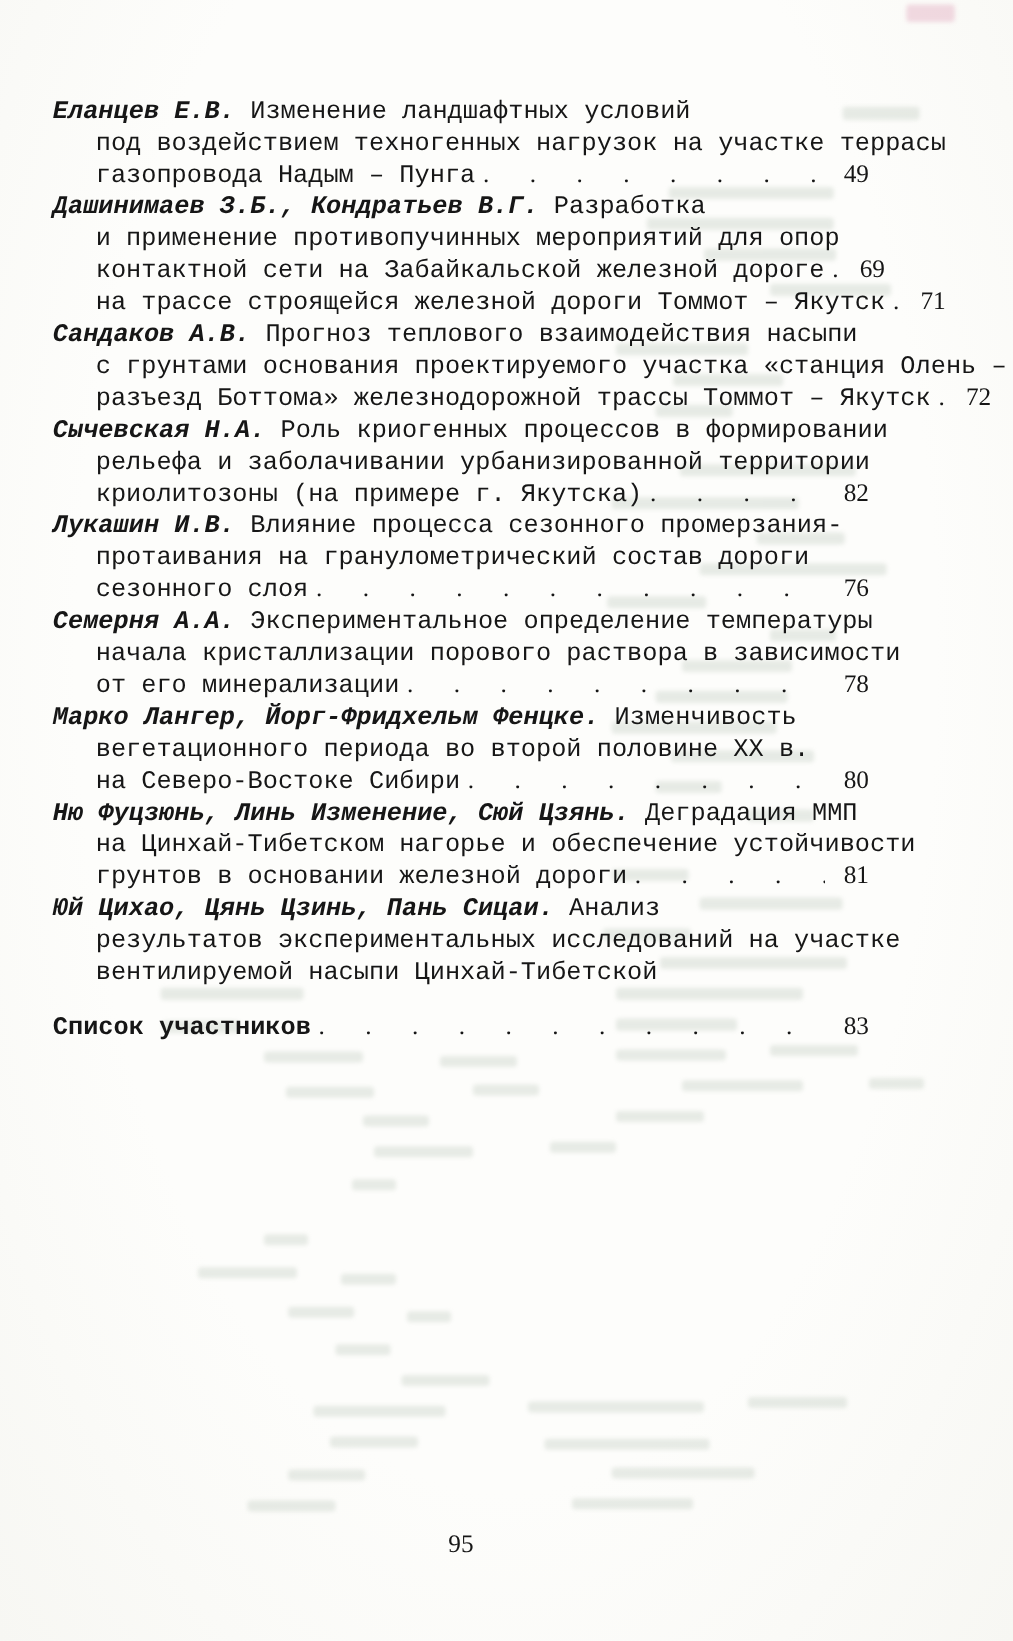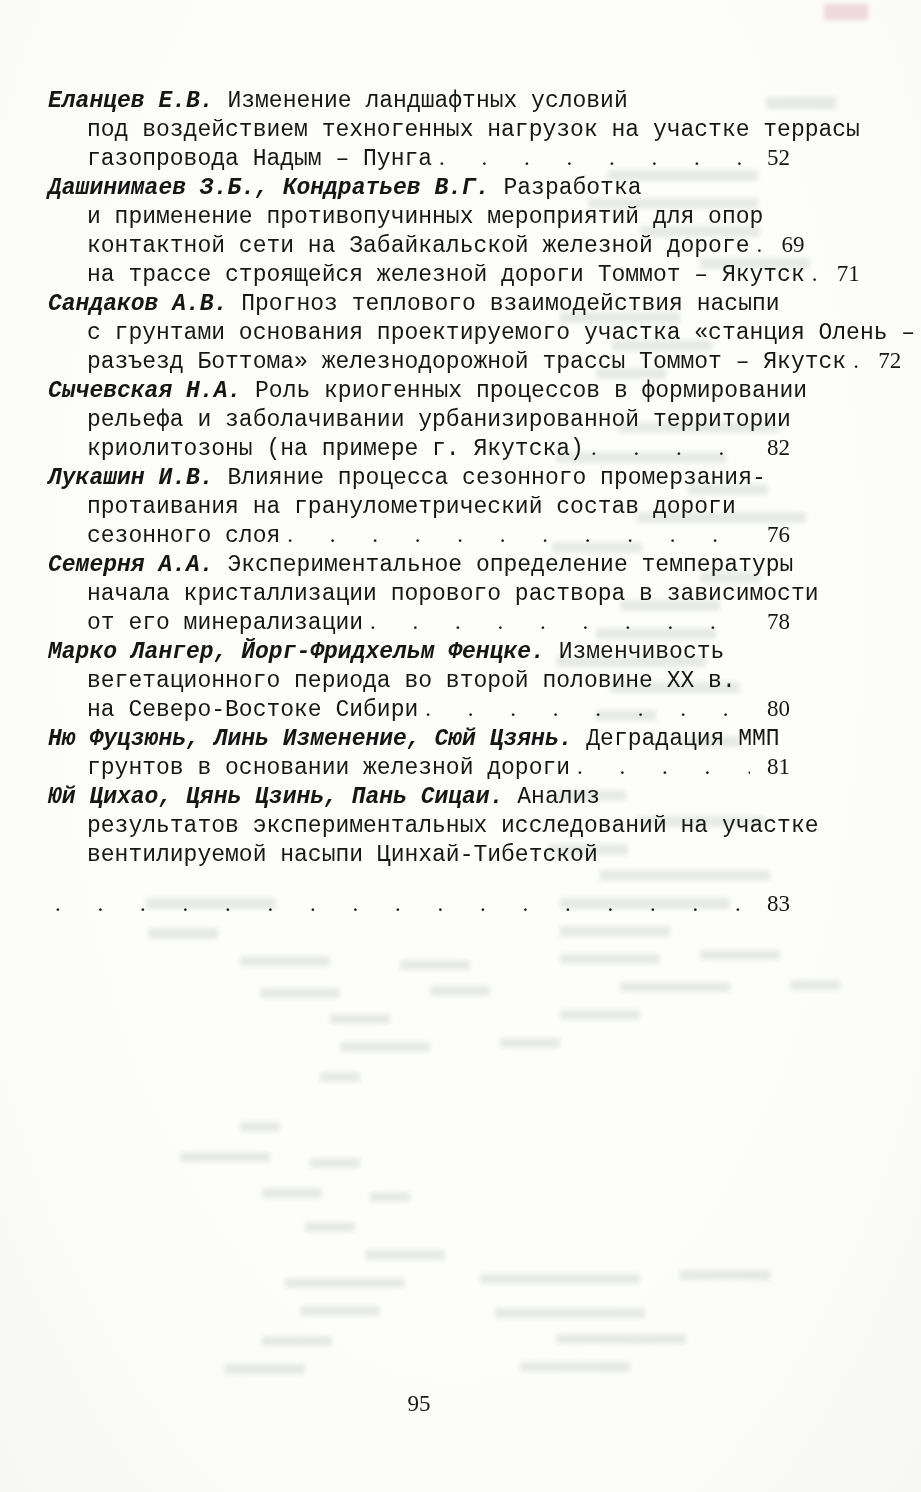--- a/index.html
+++ b/index.html
@@ -155,21 +155,21 @@
       <div class="ghost pink" style="left: 824px; top: 4px; width: 44px; height: 16px;"></div>
     </div>
 
   <div class="toc">
       <div class="toc-entry">
         <div class="toc-line"><span class="linetext"><span class="toc-authors">Еланцев Е.В.</span> <span>Изменение ландшафтных условий</span></span></div>
         <div class="toc-line cont"><span class="linetext">под воздействием техногенных нагрузок на участке террасы</span></div>
         <div class="toc-line cont leader-line">
           <span class="linetext">газопровода Надым – Пунга</span>
           <span class="leader"></span>
-          <span class="toc-pageref">52</span>
+          <span class="toc-pageref">49</span>
         </div>
       </div>
       <div class="toc-entry">
         <div class="toc-line"><span class="linetext"><span class="toc-authors">Дашинимаев З.Б., Кондратьев В.Г.</span> <span>Разработка</span></span></div>
         <div class="toc-line cont"><span class="linetext">и применение противопучинных мероприятий для опор</span></div>
         <div class="toc-line cont leader-line">
           <span class="linetext">контактной сети на Забайкальской железной дороге</span>
           <span class="leader"></span>
           <span class="toc-pageref">69</span>
         </div>
@@ -221,33 +221,35 @@
         <div class="toc-line"><span class="linetext"><span class="toc-authors">Марко Лангер, Йорг-Фридхельм Фенцке.</span> <span>Изменчивость</span></span></div>
         <div class="toc-line cont"><span class="linetext">вегетационного периода во второй половине XX в.</span></div>
         <div class="toc-line cont leader-line">
           <span class="linetext">на Северо-Востоке Сибири</span>
           <span class="leader"></span>
           <span class="toc-pageref">80</span>
         </div>
       </div>
       <div class="toc-entry">
         <div class="toc-line"><span class="linetext"><span class="toc-authors">Ню Фуцзюнь, Линь Изменение, Сюй Цзянь.</span> <span>Деградация ММП</span></span></div>
+        <div class="toc-line cont"><span class="linetext">на Цинхай-Тибетском нагорье и обеспечение устойчивости</span></div>
         <div class="toc-line cont leader-line">
           <span class="linetext">грунтов в основании железной дороги</span>
           <span class="leader"></span>
           <span class="toc-pageref">81</span>
         </div>
       </div>
       <div class="toc-entry">
         <div class="toc-line"><span class="linetext"><span class="toc-authors">Юй Цихао, Цянь Цзинь, Пань Сицаи.</span> <span>Анализ</span></span></div>
         <div class="toc-line cont"><span class="linetext">результатов экспериментальных исследований на участке</span></div>
         <div class="toc-line cont"><span class="linetext">вентилируемой насыпи Цинхай-Тибетской</span></div>
       </div>
       <div class="toc-entry spaced">
         <div class="toc-line leader-line">
+          <span class="linetext"><span class="toc-authors upright">Список участников</span></span>
           <span class="leader"></span>
           <span class="toc-pageref">83</span>
         </div>
       </div>
     </div>
 
   <div class="folio">95</div>
 
 </div>
 

